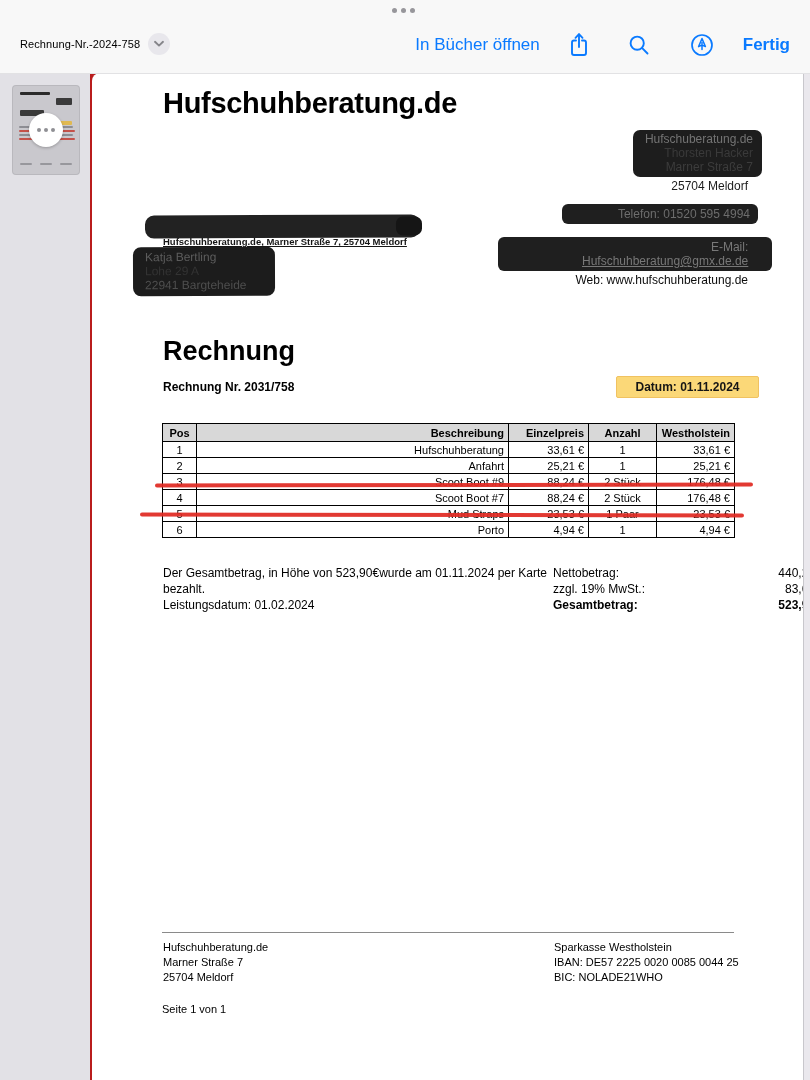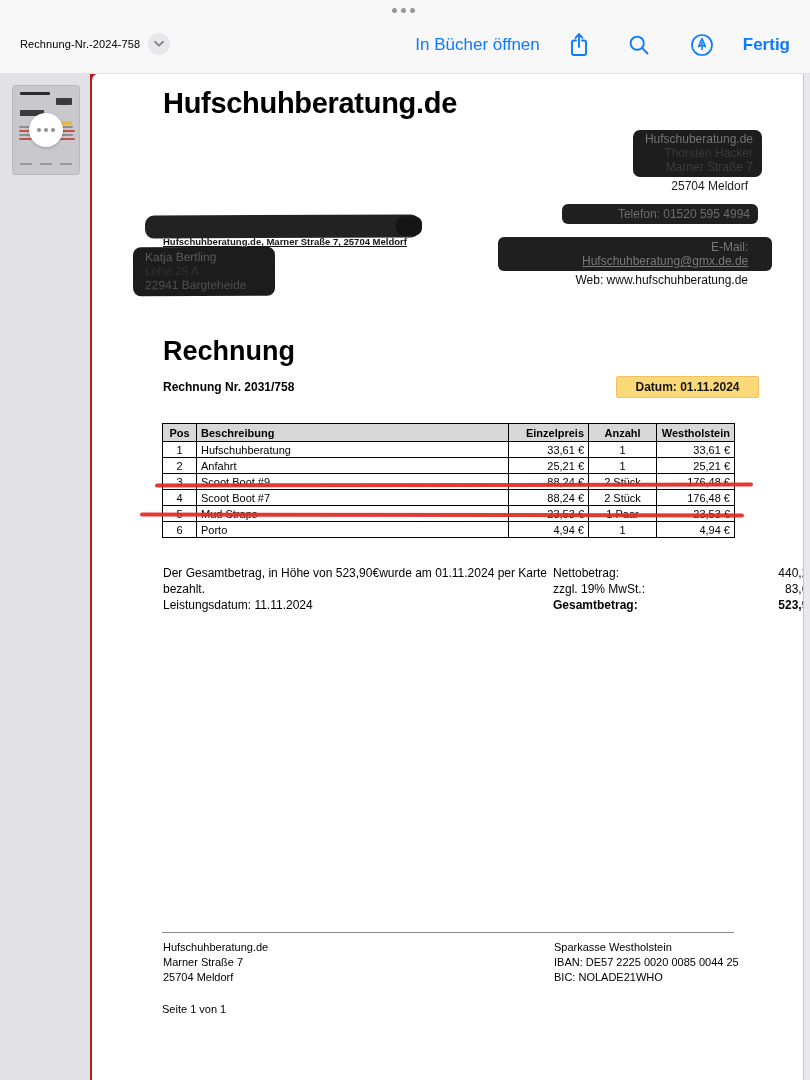--- a/index.html
+++ b/index.html
@@ -70,21 +70,21 @@
   
   .heading{position:absolute;left:71px;top:263px;margin:0;font-size:27px;font-weight:700;color:#000;}
   .inv-no{position:absolute;left:71px;top:307px;font-size:12px;font-weight:700;color:#000;}
   .date-badge{position:absolute;left:524px;top:303px;width:143px;height:22px;background:#fbd878;border:1px solid #f0c261;border-radius:2px;display:flex;align-items:center;justify-content:center;font-size:12px;font-weight:700;color:#151515;box-sizing:border-box;}
   
   .items{position:absolute;left:70px;top:350px;width:572px;border-collapse:collapse;table-layout:fixed;font-size:11px;color:#000;}
   .items th,.items td{border:1px solid #000;padding:0 4px;overflow:hidden;white-space:nowrap;}
   .items th{background:#d8d8d8;font-weight:700;height:17px;}
   .items td{height:15px;background:#fff;}
   .a-c{text-align:center;}
-  .a-l{text-align:left;}
+  .a-l{text-align:right;}
   .a-r{text-align:right;}
   .redline{position:absolute;height:4px;background:#e02a22;border-radius:2px;opacity:.93;z-index:3;}
   .l1{left:63px;top:410px;width:598px;transform:rotate(-.1deg);}
   .l2{left:48px;top:440px;width:604px;transform:rotate(.08deg);}
   
   .payment{position:absolute;left:71px;top:492px;font-size:12px;line-height:16px;color:#000;}
   .totals{position:absolute;left:461px;top:492px;width:272px;font-size:12px;line-height:16px;color:#000;}
   .trow{display:flex;justify-content:space-between;}
   .trow .tl{text-align:left;}
   .trow .tv{text-align:right;}
@@ -257,21 +257,21 @@
         </tr>
       </tbody>
     </table>
 
     <div class="redline l1"></div>
     <div class="redline l2"></div>
 
     <div class="payment">
       <div>Der Gesamtbetrag, in Höhe von 523,90€wurde am 01.11.2024 per Karte</div>
       <div>bezahlt.</div>
-      <div>Leistungsdatum: 11.11.2024</div>
+      <div>Leistungsdatum: 01.02.2024</div>
     </div>
 
     <div class="totals">
       <div class="trow">
         <span class="tl">Nettobetrag:</span>
         <span class="tv">440,25 €</span>
       </div>
       <div class="trow">
         <span class="tl">zzgl. 19% MwSt.:</span>
         <span class="tv">83,65 €</span>

